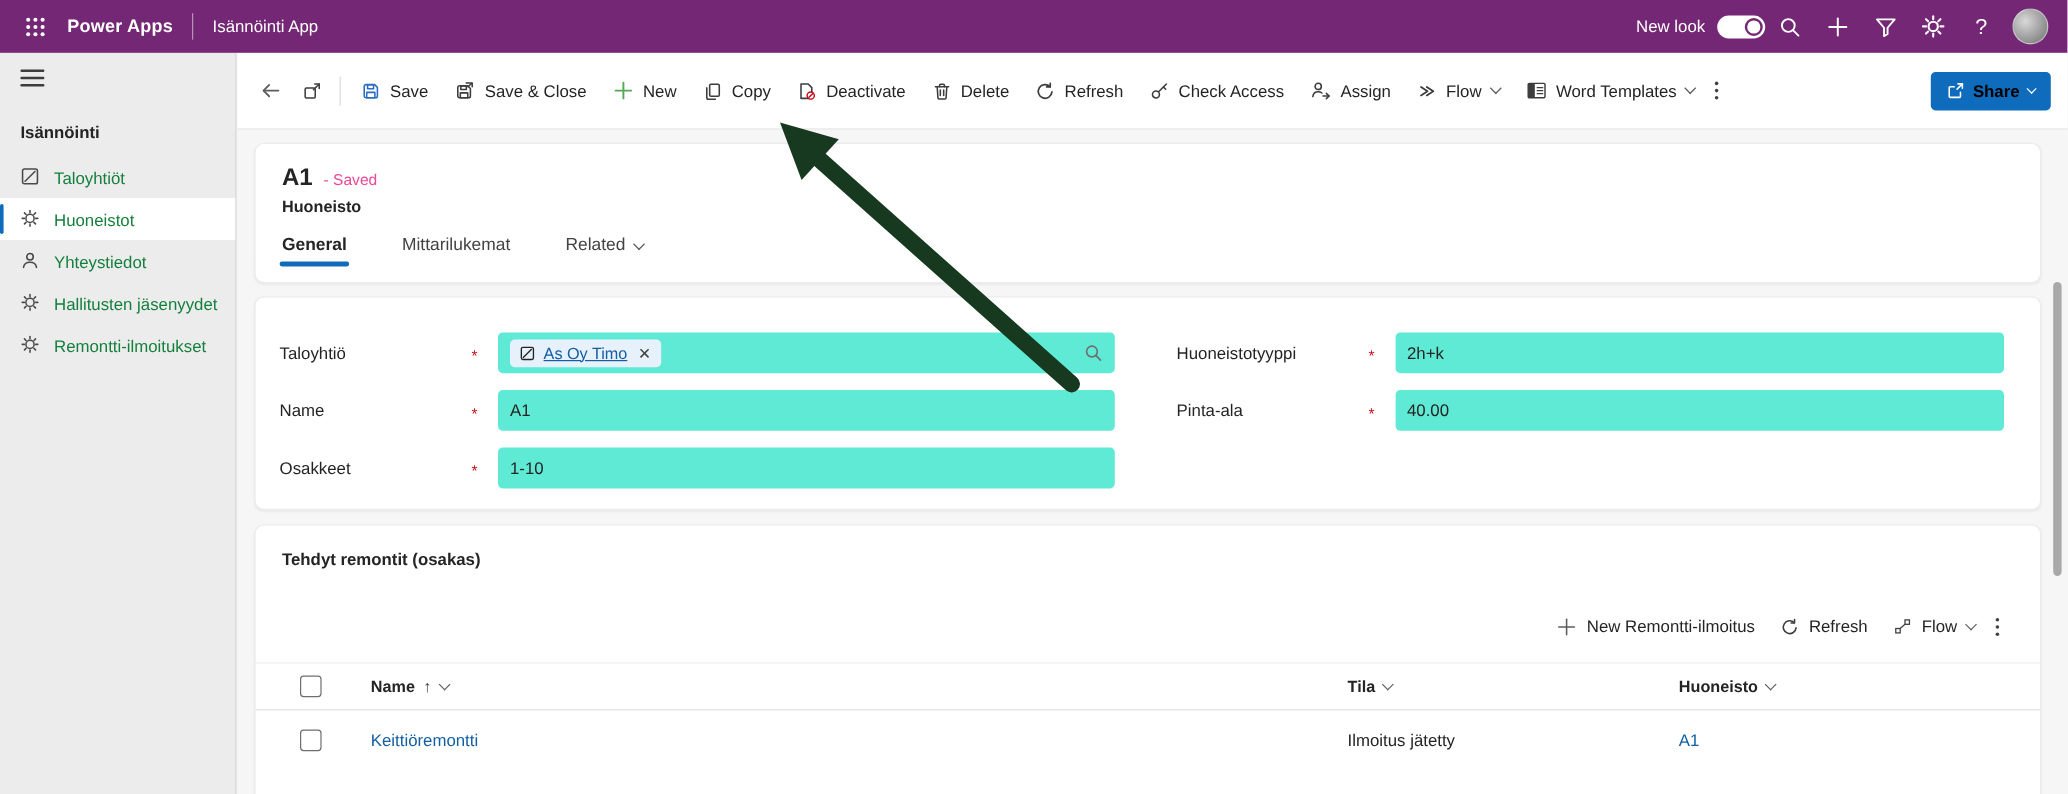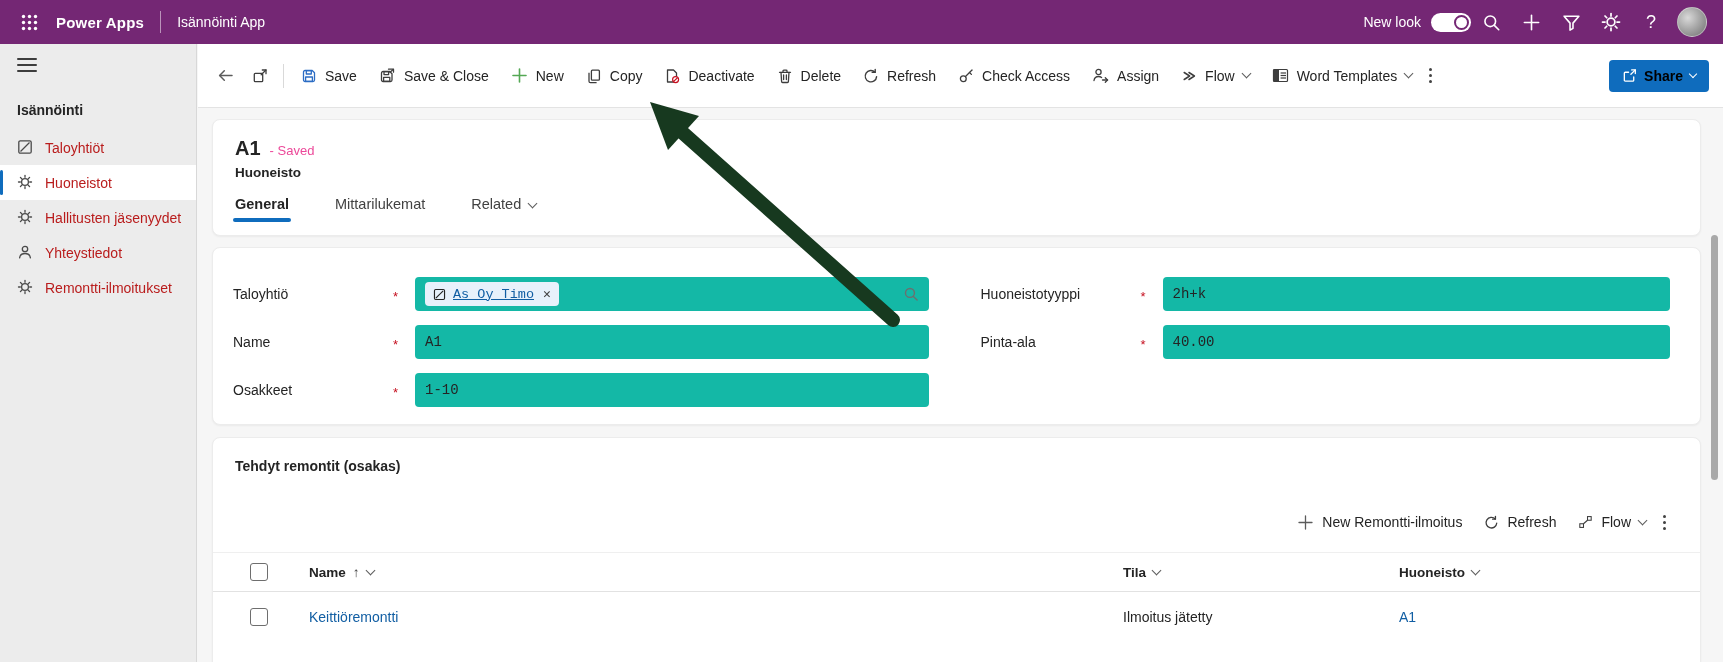--- a/index.html
+++ b/index.html
@@ -25,21 +25,21 @@
             background:radial-gradient(circle at 35% 35%, #d9d9d9 0%, #a8a8a8 45%, #6f6f6f 100%);
             border:1px solid rgba(255,255,255,.4); }
 
   
   .sidebar { position:absolute; top:44px; left:0; width:197px; bottom:0; background:#ececec;
              border-right:1px solid #d8d8d8; z-index:4; }
   .nav-burger { margin:14px 0 0 17px; width:20px; cursor:pointer; }
   .nav-burger div { height:2px; background:#3d3d3d; margin:4px 0; border-radius:1px; }
   .nav-group { margin:30px 0 12px 17px; font-size:14px; font-weight:700; }
   .nav-item { height:35px; display:flex; align-items:center; gap:11px; padding-left:17px;
-              font-size:14px; cursor:pointer; position:relative; color:#b91c1c; }
+              font-size:14px; cursor:pointer; position:relative; color:#15803d; }
   .nav-item.selected { background:#fff; }
   .nav-item.selected::before { content:""; position:absolute; left:0; top:5px; bottom:5px; width:3px;
                                background:#0f6cbd; border-radius:2px; }
   .nav-ico { width:17px; height:17px; flex:0 0 17px; display:flex; }
 
   
   .commandbar { position:absolute; top:44px; left:198px; right:0; height:64px; background:#fff;
                 border-bottom:1px solid #e3e3e3; display:flex; align-items:center; padding:0 14px 0 10px; z-index:3; }
   .cmd { display:flex; align-items:center; gap:8px; height:36px; padding:0 11px; border-radius:4px;
          font-size:14px; color:#242424; cursor:pointer; white-space:nowrap; }
@@ -73,22 +73,22 @@
   .tab.active::after { content:""; position:absolute; left:-2px; right:-2px; bottom:2px; height:4px;
                        background:#0f6cbd; border-radius:2px; }
   .tab .chev { margin-top:-2px; }
 
   
   .form-col { width:50%; padding:0 28px 0 20px; }
   .form-col.right { padding:0 30px 0 24px; }
   .field-row { display:flex; align-items:center; height:34px; margin-bottom:14px; }
   .field-label { width:160px; font-size:14px; flex:0 0 160px; }
   .req { color:#c50f1f; width:22px; flex:0 0 22px; font-size:13px; padding-top:4px; }
-  .input-box { flex:1; height:34px; background:#14b8a6; border-radius:4px; display:flex; align-items:center;
-               padding:0 10px; font-size:14px; cursor:text;font-family:Liberation Mono, monospace; }
+  .input-box { flex:1; height:34px; background:#5eead4; border-radius:4px; display:flex; align-items:center;
+               padding:0 10px; font-size:14px; cursor:text; }
   .lookup-pill { display:flex; align-items:center; gap:7px; background:#e7f1fb; border-radius:4px;
                  padding:4px 8px; font-size:13.5px; cursor:pointer; }
   .lookup-link { color:#115ea3; text-decoration:underline; }
   .pill-x { color:#424242; font-size:13px; margin-left:2px; cursor:pointer; }
   .input-search { margin-left:auto; display:flex; cursor:pointer; }
 
   
   .subgrid-title { font-size:14px; font-weight:700; padding-left:22px; }
   .subgrid-toolbar { display:flex; justify-content:flex-end; align-items:center; margin-top:30px; padding-right:28px; }
   .subgrid-toolbar .cmd { font-size:14px; }
@@ -204,42 +204,42 @@
           <line x1="12.6" y1="3.4" x2="11.3" y2="4.7"></line>
             <line x1="4.7" y1="11.3" x2="3.4" y2="12.6"></line>
         </svg>
       </span>
       <span>Huoneistot</span>
     </div>
 
     <div class="nav-item">
       <span class="nav-ico">
         <svg width="16" height="16" viewBox="0 0 16 16" fill="none" stroke="#4a4a4a" stroke-width="1.3" stroke-linecap="round">
+          <circle cx="8" cy="5" r="2.7"></circle>
+            <path d="M2.6 13.8c.4-2.8 2.6-4.3 5.4-4.3s5 1.5 5.4 4.3"></path>
+        </svg>
+      </span>
+      <span>Yhteystiedot</span>
+    </div>
+
+    <div class="nav-item">
+      <span class="nav-ico">
+        <svg width="16" height="16" viewBox="0 0 16 16" fill="none" stroke="#4a4a4a" stroke-width="1.3" stroke-linecap="round">
           <circle cx="8" cy="8" r="3.4"></circle>
           <line x1="8" y1="1.5" x2="8" y2="3.3"></line>
             <line x1="8" y1="12.7" x2="8" y2="14.5"></line>
           <line x1="1.5" y1="8" x2="3.3" y2="8"></line>
             <line x1="12.7" y1="8" x2="14.5" y2="8"></line>
           <line x1="3.4" y1="3.4" x2="4.7" y2="4.7"></line>
             <line x1="11.3" y1="11.3" x2="12.6" y2="12.6"></line>
           <line x1="12.6" y1="3.4" x2="11.3" y2="4.7"></line>
             <line x1="4.7" y1="11.3" x2="3.4" y2="12.6"></line>
         </svg>
       </span>
       <span>Hallitusten jäsenyydet</span>
-    </div>
-
-    <div class="nav-item">
-      <span class="nav-ico">
-        <svg width="16" height="16" viewBox="0 0 16 16" fill="none" stroke="#4a4a4a" stroke-width="1.3" stroke-linecap="round">
-          <circle cx="8" cy="5" r="2.7"></circle>
-            <path d="M2.6 13.8c.4-2.8 2.6-4.3 5.4-4.3s5 1.5 5.4 4.3"></path>
-        </svg>
-      </span>
-      <span>Yhteystiedot</span>
     </div>
 
     <div class="nav-item">
       <span class="nav-ico">
         <svg width="16" height="16" viewBox="0 0 16 16" fill="none" stroke="#4a4a4a" stroke-width="1.3" stroke-linecap="round">
           <circle cx="8" cy="8" r="3.4"></circle>
           <line x1="8" y1="1.5" x2="8" y2="3.3"></line>
             <line x1="8" y1="12.7" x2="8" y2="14.5"></line>
           <line x1="1.5" y1="8" x2="3.3" y2="8"></line>
             <line x1="12.7" y1="8" x2="14.5" y2="8"></line>

